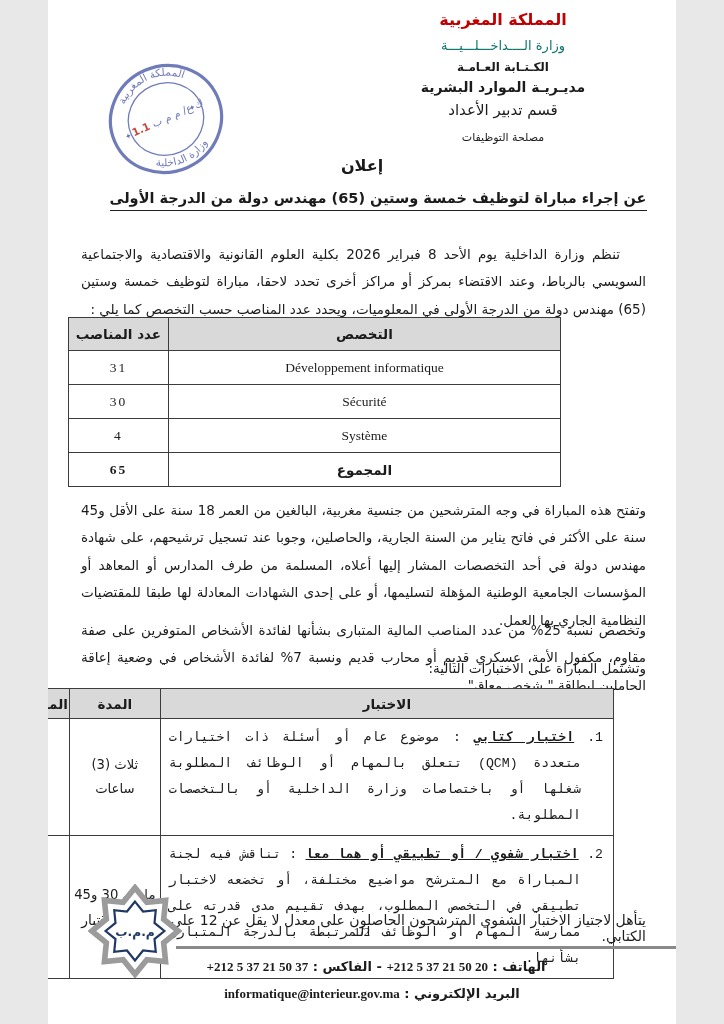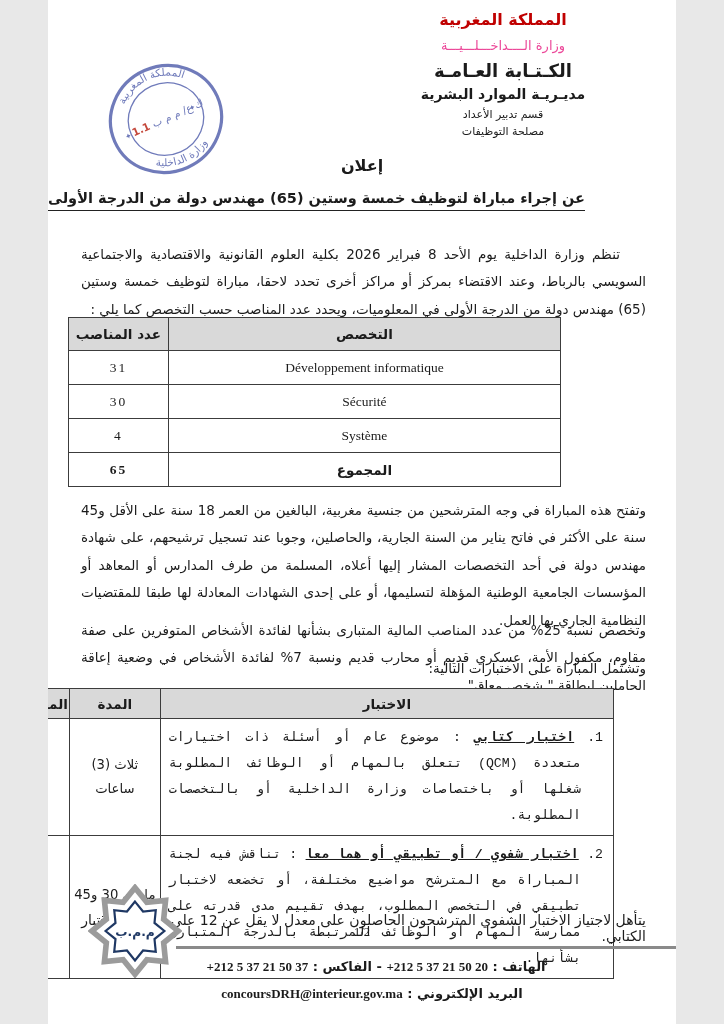--- a/index.html
+++ b/index.html
@@ -4,30 +4,30 @@
 <style>
   html,body { margin:0; padding:0; background:#e8e8e8; }
   .page {
     position:relative; width:628px; height:1024px; margin:0 auto;
     background:#ffffff; overflow:hidden; direction:rtl; color:#1b1b1b;
     font-family:"DejaVu Sans", sans-serif;
   }
   
   .letterhead { position:absolute; top:10px; right:22px; width:302px; text-align:center; }
   .lh-kingdom   { color:#c00000; font-weight:bold; font-size:16px; letter-spacing:1px; margin-bottom:9px; }
-  .lh-ministry  { color:#ec4899; font-size:13px; margin-bottom:7px; }
-  .lh-secretariat { font-weight:bold; font-size:18px; margin-bottom:5px; letter-spacing:.5px; }
+  .lh-ministry  { color:#0f766e; font-size:13px; margin-bottom:7px; }
+  .lh-secretariat { font-weight:bold; font-size:12px; margin-bottom:5px; letter-spacing:.5px; }
   .lh-directorate { font-weight:bold; font-size:14px; margin-bottom:6px; }
-  .lh-division  { font-size:11px; margin-bottom:4px; }
+  .lh-division  { font-size:15px; margin-bottom:12px; }
   .lh-service   { font-size:11px; }
   
   .stamp { position:absolute; left:56px; top:60px; width:124px; height:118px; opacity:.92; }
   
   .heading { position:absolute; top:156px; left:0; width:100%; text-align:center; font-weight:bold; font-size:16px; }
-  .subheading-wrap { position:absolute; top:188px; left:0; width:100%; text-align:left; }
+  .subheading-wrap { position:absolute; top:188px; left:16px; width:100%; text-align:center; }
   .subheading { display:inline-block; font-weight:bold; font-size:14.5px; border-bottom:1.6px solid #222; padding-bottom:4px; }
   
   .para { position:absolute; right:30px; left:33px; text-align:justify; font-size:13.5px; line-height:27.5px; }
   .para-intro { top:227px; text-indent:26px; }
   .para-elig  { top:483px; }
   .para-quota { top:603px; }
   .exams-intro { position:absolute; top:660px; right:30px; font-size:13.5px; }
   .qualification { position:absolute; top:898px; right:30px; left:33px; text-align:right; font-size:14px; }
   
   table { border-collapse:collapse; }
@@ -181,16 +181,16 @@
 
   <div class="contact-line">
     <span>الهاتف :</span>
     <span class="num" dir="ltr">+212 5 37 21 50 20</span>
     <span>-</span>
     <span>الفاكس :</span>
     <span class="num" dir="ltr">+212 5 37 21 50 37</span>
   </div>
   <div class="email-line">
     <span>البريد الإلكتروني :</span>
-    <span class="addr" dir="ltr">concoursDRH@interieur.gov.ma</span>
+    <span class="addr" dir="ltr">informatique@interieur.gov.ma</span>
   </div>
 
 </div>
 
 </body></html>

